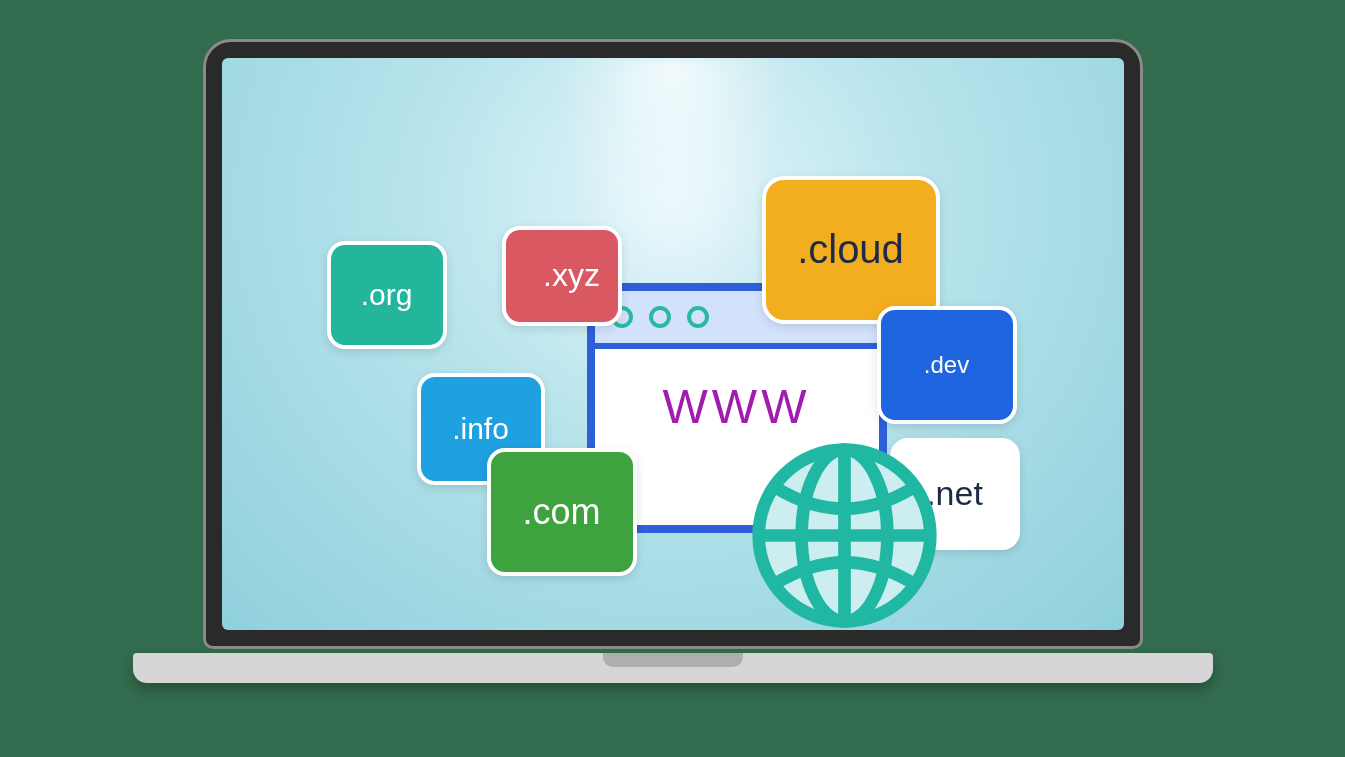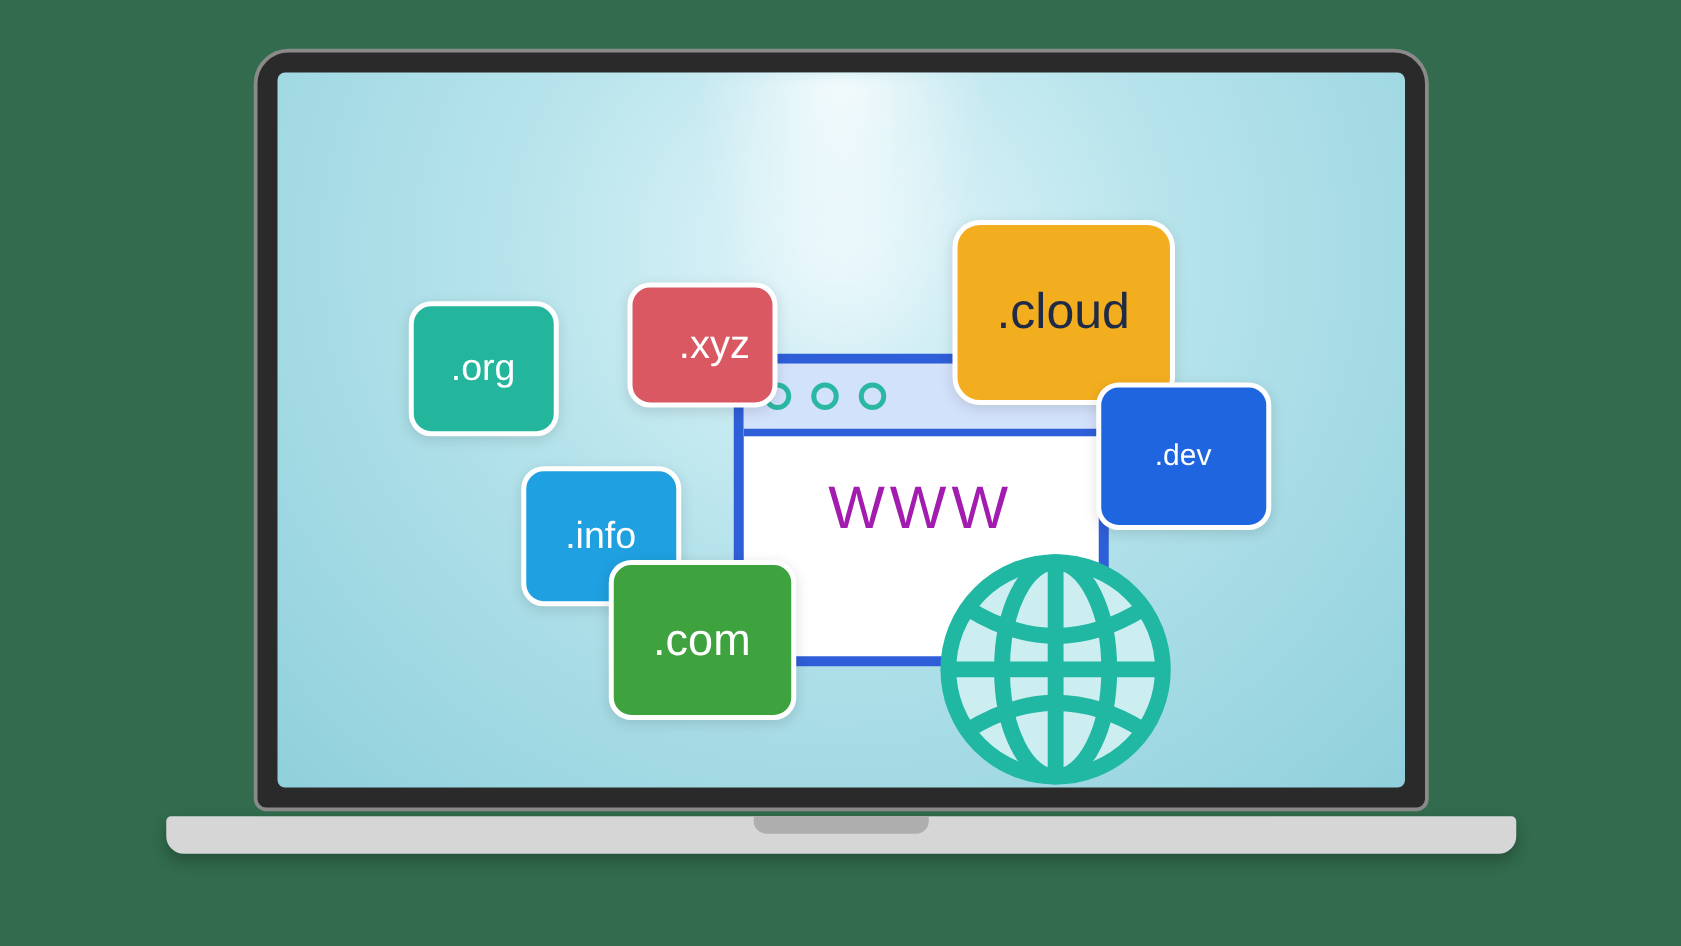--- a/index.html
+++ b/index.html
@@ -127,20 +127,21 @@
             <div class="dot"></div>
           </div>
           <div class="www">WWW</div>
         </div>
 
         <div class="badge org">.org</div>
         <div class="badge xyz">.xyz</div>
         <div class="badge cloud">.cloud</div>
         <div class="badge dev">.dev</div>
         <div class="badge info">.info</div>
+        <div class="badge net">.net</div>
         <div class="badge com">.com</div>
 
         <div class="globe">
           <svg viewBox="0 0 200 200" width="195" height="195">
             <g fill="none" stroke="#21b8a3" stroke-width="13">
               <circle cx="100" cy="100" r="88" fill="#cdeef0"></circle>
               <line x1="12" y1="100" x2="188" y2="100"></line>
               <line x1="100" y1="12" x2="100" y2="188"></line>
               <ellipse cx="100" cy="100" rx="44" ry="88"></ellipse>
               <path d="M28,50 Q100,95 172,50"></path>

